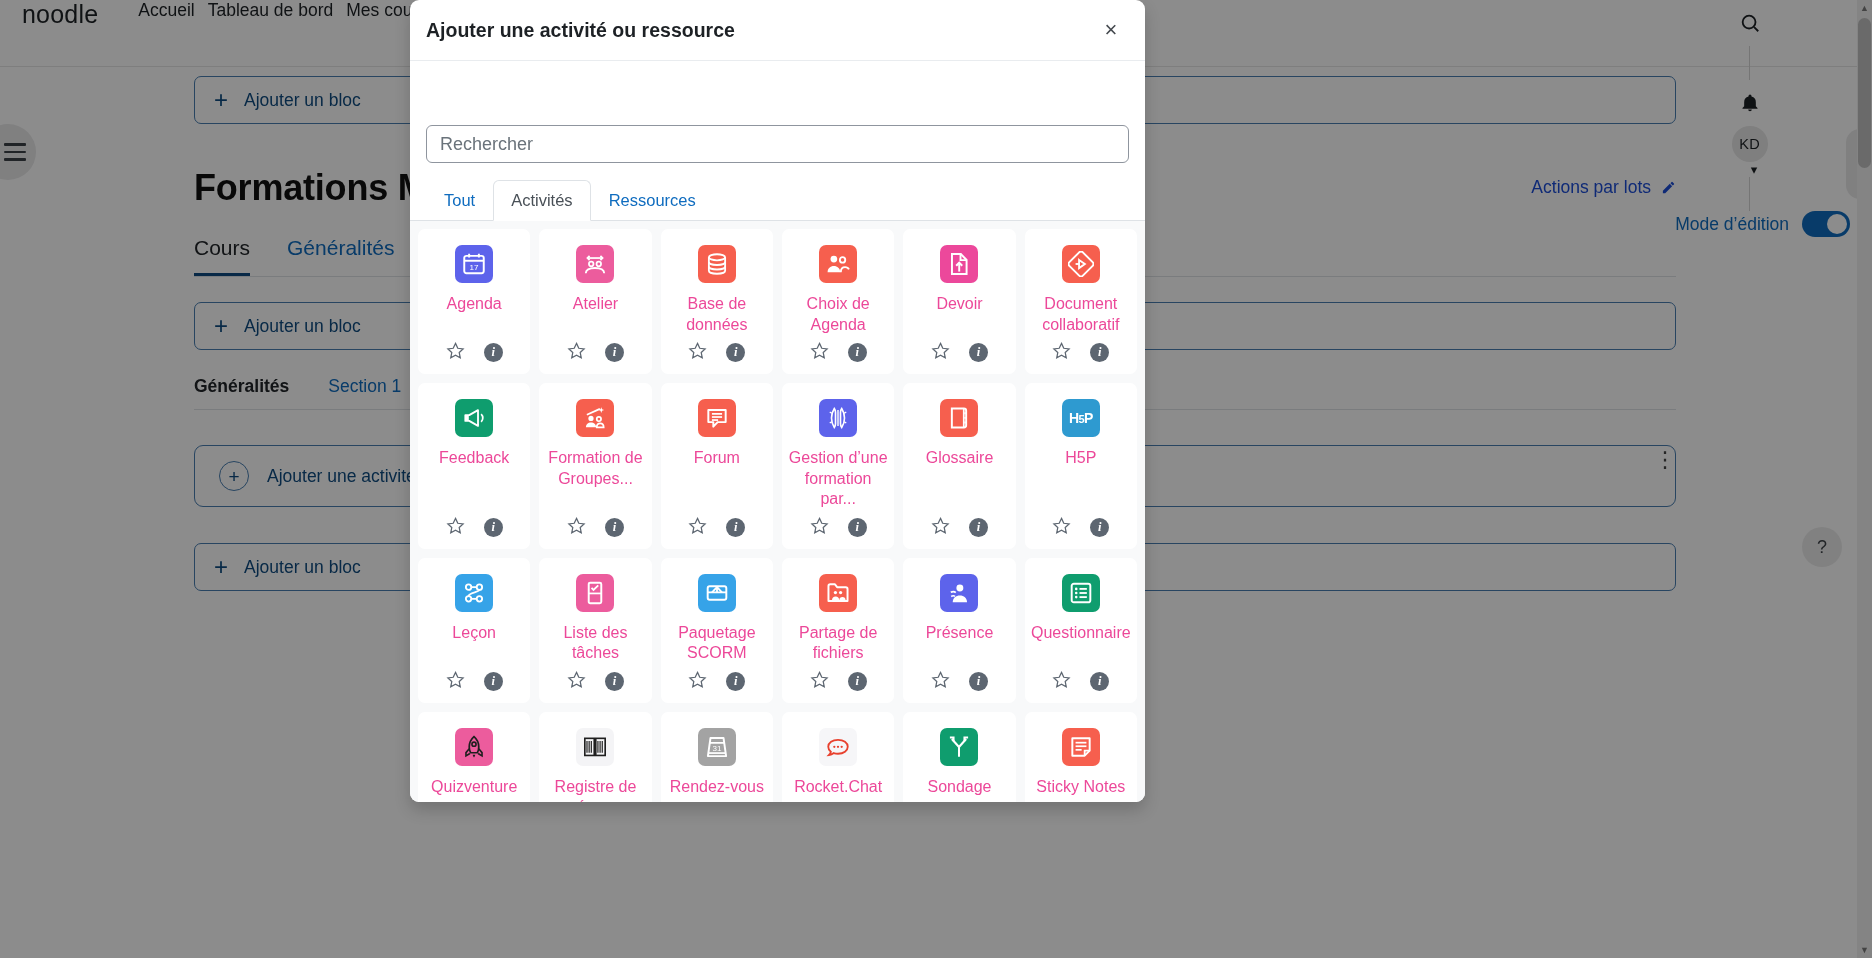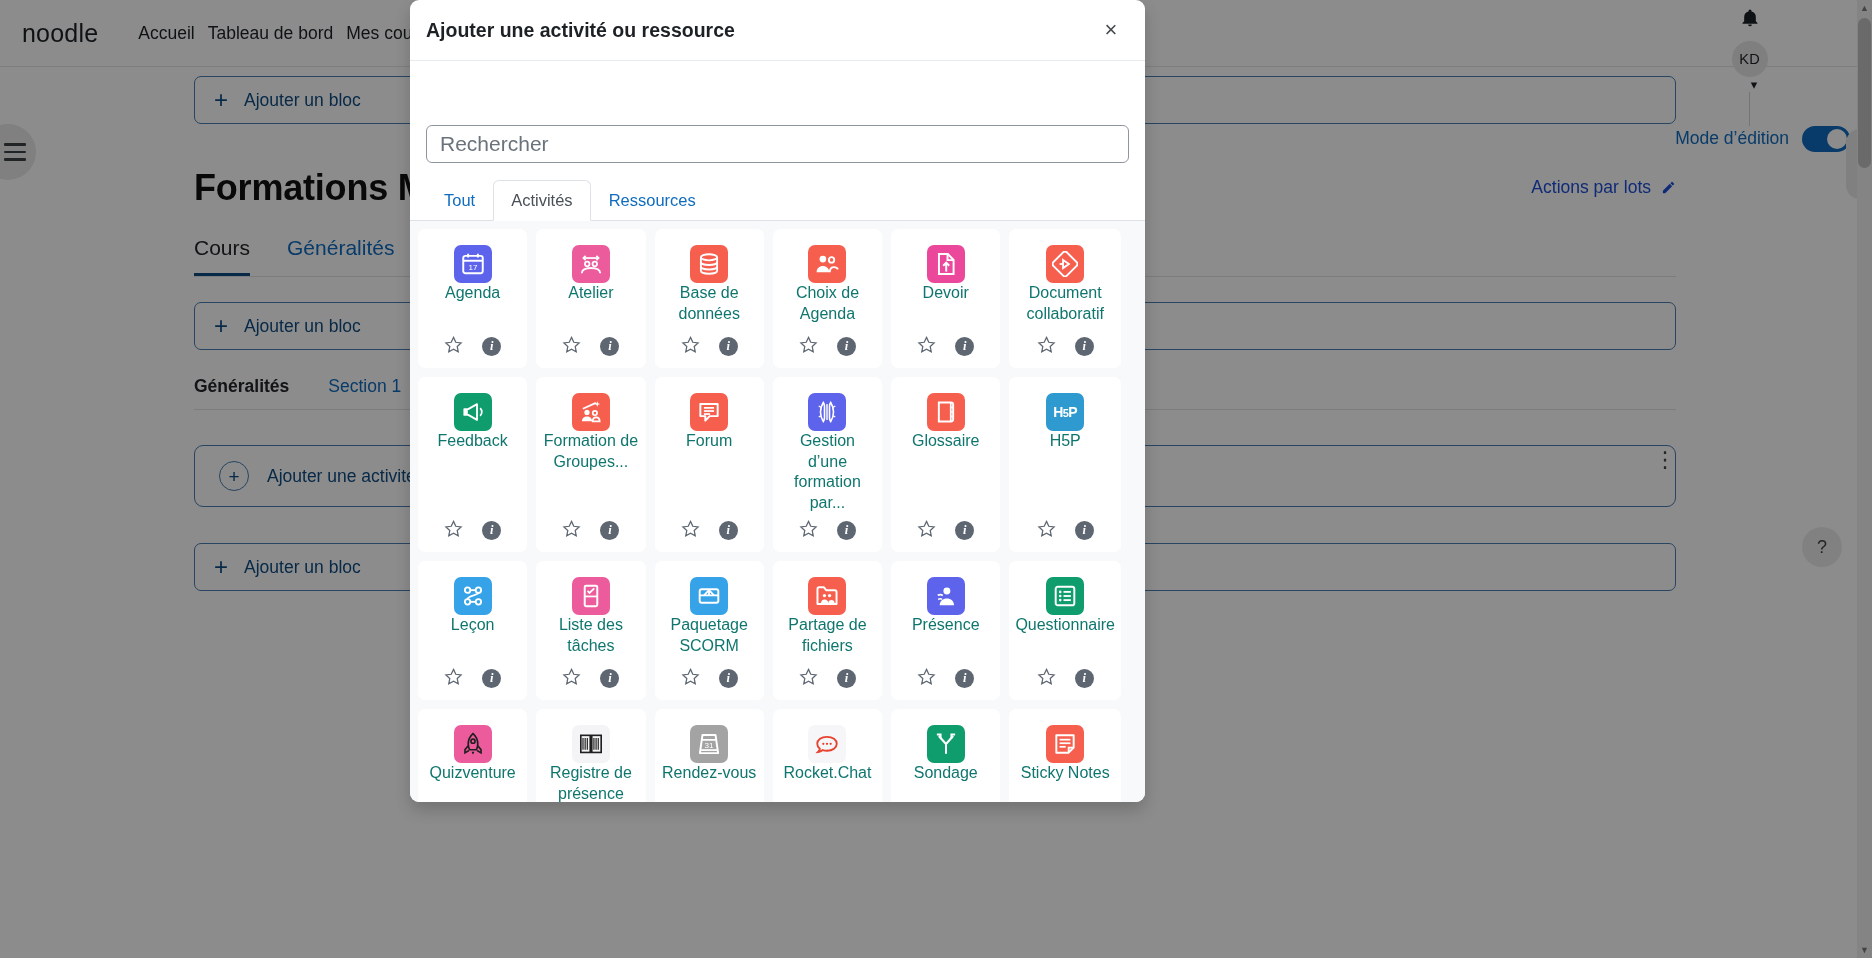--- a/index.html
+++ b/index.html
@@ -10,21 +10,21 @@
     background: #fff;
   }
 
   
   #page-bg {
     position: absolute; inset: 0;
     background: #fff;
   }
   .navbar {
     height: 67px;
-    display: flex; align-items: center;
+    display: flex; align-items: flex-start;
     padding: 0 22px 0 22px;
     border-bottom: 1px solid #e6e6e6;
     background: #fff;
   }
   .brand {
     font-size: 25px; color: #1d2125; letter-spacing: .2px;
     margin-right: 40px; font-weight: 400;
   }
   .navlinks { display: flex; align-items: center; gap: 13px; }
   .navlinks a {
@@ -159,60 +159,60 @@
   }
   .modal-title { font-size: 19.5px; font-weight: bold; color: #1d2125; }
   .modal-close {
     margin-left: auto; font-size: 22px; color: #454a4f; line-height: 1;
     width: 28px; height: 28px; display: flex; align-items: center; justify-content: center;
   }
   .modal-body { flex: 1 1 auto; display: flex; flex-direction: column; overflow: hidden; }
   .search-wrap { padding: 16px 16px 0 16px; }
   .search-input {
     width: 100%; height: 38px; border: 1px solid #8f959e; border-radius: 6px;
-    padding: 0 13px; font-size: 21px; color: #1d2125;
+    padding: 0 13px; font-size: 18px; color: #1d2125;
     font-family: "Liberation Sans", sans-serif; outline: none; background: #fff;
   }
   .search-input::placeholder { color: #6a737b; }
 
   .tabs {
     display: flex; padding: 0 16px; margin-top: 16px;
     border-bottom: 1px solid #dee2e6; flex: 0 0 auto; position: relative;
   }
   .tab {
     font-size: 16.5px; color: #0f6cbf; padding: 8px 17px 9px 17px;
     border: 1px solid transparent; border-radius: 6px 6px 0 0; position: relative; top: 1px;
     line-height: 1.35;
   }
   .tab.active {
     color: #495057; background: #fff;
     border-color: #dee2e6 #dee2e6 #fff;
   }
 
   .grid-scroll {
     flex: 1 1 auto; overflow: hidden; background: #f8f9fa;
-    padding: 8px 24px 0 8px;
+    padding: 8px 8px 0 8px;
   }
   .grid {
     display: grid; grid-template-columns: repeat(6, 1fr);
     gap: 9px;
   }
   .card {
     background: #fff; border-radius: 7px; min-height: 139px;
     display: flex; flex-direction: column; align-items: center;
     padding: 16px 6px 8px 6px; text-align: center;
   }
   .card-icon {
     width: 38px; height: 38px; border-radius: 7px;
     display: flex; align-items: center; justify-content: center;
     flex: 0 0 auto;
   }
   .card-icon svg { display: block; }
   .card-label {
-    font-size: 16px; color: #0f766e; line-height: 1.28;
+    margin-top: 11px; font-size: 16px; color: #ec4899; line-height: 1.28;
     flex: 1 1 auto; display: flex; align-items: flex-start; justify-content: center;
   }
   .card-actions {
     display: flex; align-items: center; gap: 19px; margin-top: 6px; padding-bottom: 2px;
   }
   .star-icon { color: #5d6671; }
   .info-icon {
     width: 19px; height: 19px; border-radius: 50%; background: #5d6671;
     color: #fff; font-size: 12.5px; font-weight: bold; font-style: italic;
     display: flex; align-items: center; justify-content: center;

